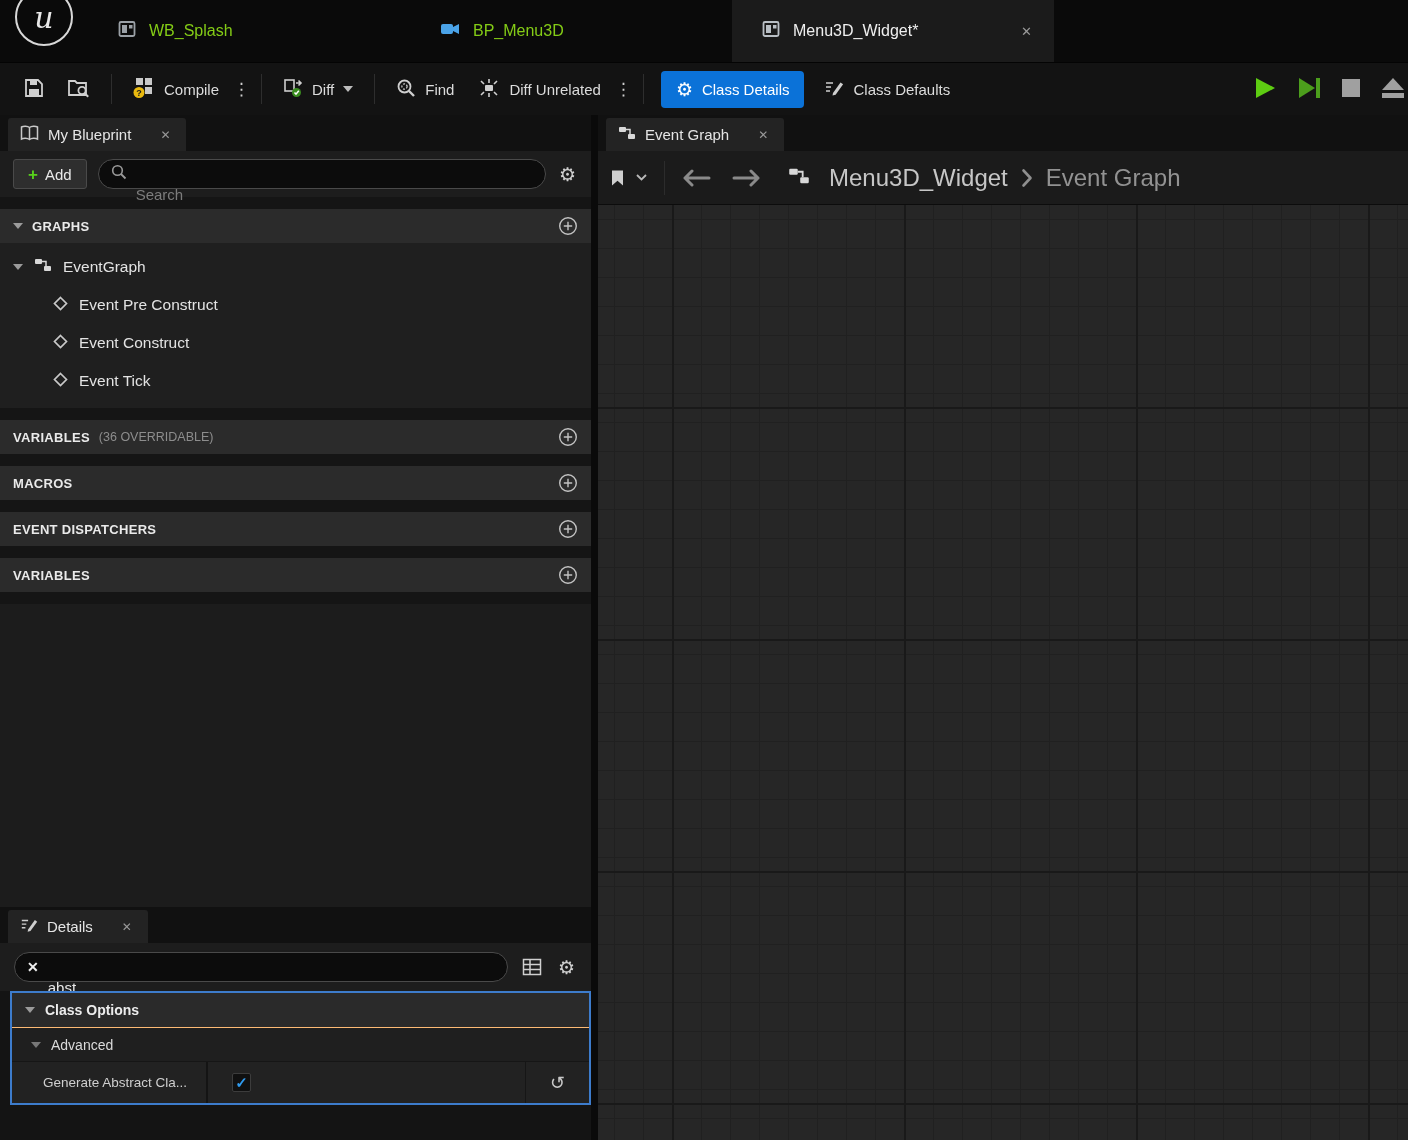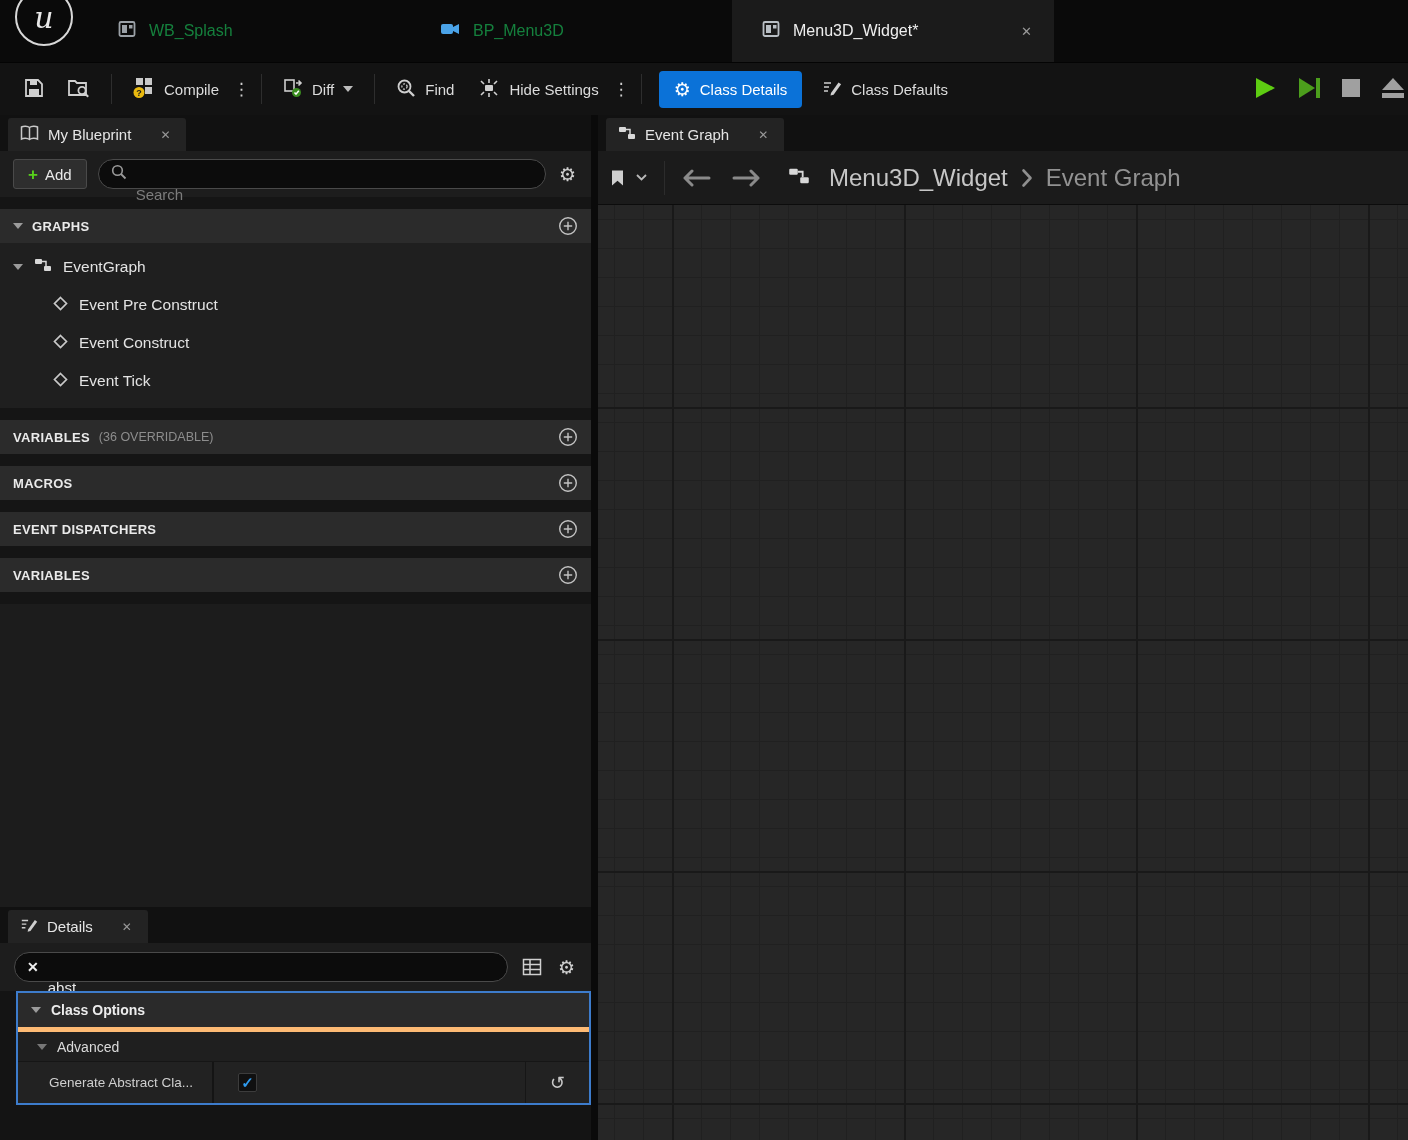--- a/index.html
+++ b/index.html
@@ -16,21 +16,21 @@
   .logo-wrap { width: 88px; display: flex; justify-content: center; }
   .ue-circle {
     width: 58px; height: 58px; margin-top: -12px;
     border: 2px solid #d8d8d8; border-radius: 50%;
     display: flex; align-items: center; justify-content: center;
     font-family: "DejaVu Serif", serif; font-style: italic;
     font-size: 30px; color: #e8e8e8;
   }
   .asset-tab {
     width: 322px; display: flex; align-items: center; gap: 13px;
-    padding: 0 16px 0 30px; font-size: 16px; color: #15803d;
+    padding: 0 16px 0 30px; font-size: 16px; color: #84cc16;
   }
   .asset-tab.active { background: #1b1b1b; color: #efefef; }
   .tab-close { margin-left: auto; color: #9a9a9a; font-size: 13px; padding: 4px 6px; }
 
   
   .toolbar {
     flex: 0 0 53px; background: #131313; border-top: 1px solid #040404;
     display: flex; align-items: center; padding-left: 12px;
   }
   .tbtn {
@@ -93,24 +93,24 @@
 
   .tree { background: #1f1f1f; padding: 5px 0 8px; }
   .tree-row { height: 38px; display: flex; align-items: center; gap: 11px; padding-left: 13px; font-size: 15.5px; color: #e3e3e3; }
   .tree-row.child { padding-left: 53px; }
   .mb-filler { flex: 1; background: #1c1c1c; margin-top: 12px; }
 
   
   .details-panel { flex: 0 0 233px; display: flex; flex-direction: column; background: #141414; }
   .d-search-row { flex: 0 0 48px; background: #1d1d1d; display: flex; align-items: center; gap: 12px; padding: 0 14px; }
   .clear-x { color: #f0f0f0; font-size: 14px; font-weight: bold; background: none; border: none; }
-  .co-block { margin-left: 16px; border: 2px solid #3d7ccc; background: #1f1f1f; display: flex; flex-direction: column; }
+  .co-block { margin-left: 10px; border: 2px solid #3d7ccc; background: #1f1f1f; display: flex; flex-direction: column; }
   .co-header { height: 34px; background: #2a2a2a; display: flex; align-items: center; gap: 10px; padding: 0 13px; }
   .co-title { font-size: 14px; font-weight: bold; color: #ececec; }
-  .adv-row { height: 34px; background: #1f1f1f; border-top: 5px solid #fdba74; display: flex; align-items: center; gap: 10px; padding: 0 13px 0 19px; }
+  .adv-row { height: 34px; background: #1f1f1f; border-top: 1px solid #fdba74; display: flex; align-items: center; gap: 10px; padding: 0 13px 0 19px; }
   .adv-row .tri-down { border-top-color: #777; }
   .adv-label { font-size: 14px; color: #dadada; }
   .prop-row { height: 42px; background: #222222; border-top: 1px solid #161616; display: flex; align-items: stretch; }
   .prop-name {
     flex: 0 0 196px; display: flex; align-items: center; padding-left: 31px;
     font-size: 13.5px; color: #cfcfcf; border-right: 2px solid #141414;
     white-space: nowrap; overflow: hidden;
   }
   .prop-value { flex: 1; display: flex; align-items: center; padding-left: 24px; }
   .checkbox {
@@ -252,21 +252,21 @@
       <span>Find</span>
     </button>
 
     <button class="tbtn">
       <span>
         <svg width="22" height="20" viewBox="0 0 22 20">
             <rect x="7" y="7" width="8" height="6" rx="1" fill="#cfcfcf"></rect>
             <path d="M3 3 l3 3 M19 3 l-3 3 M3 17 l3 -3 M19 17 l-3 -3 M11 1 v4 M11 15 v4" stroke="#cfcfcf" stroke-width="1.6"></path>
           </svg>
       </span>
-      <span>Hide Settings</span>
+      <span>Diff Unrelated</span>
     </button>
     <button class="kebab iconbtn">⋮</button>
 
     <div class="tsep"></div>
 
     <button class="tbtn class-settings">
       <span class="gear-glyph">⚙</span>
       <span>Class Details</span>
     </button>
 

